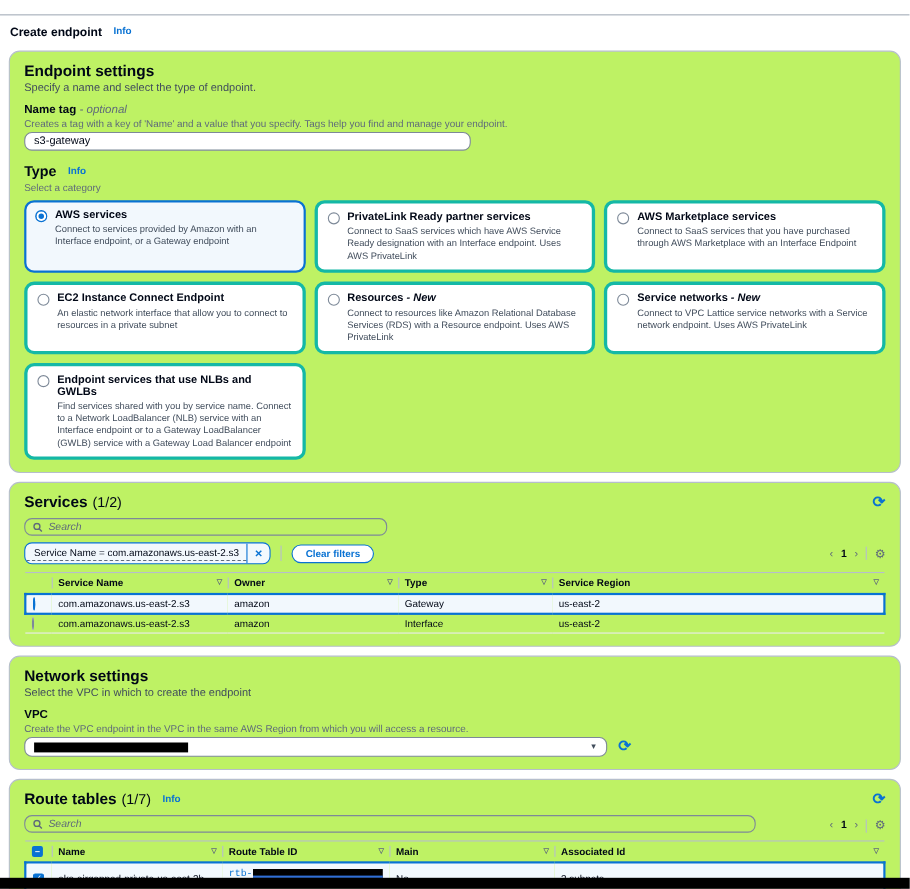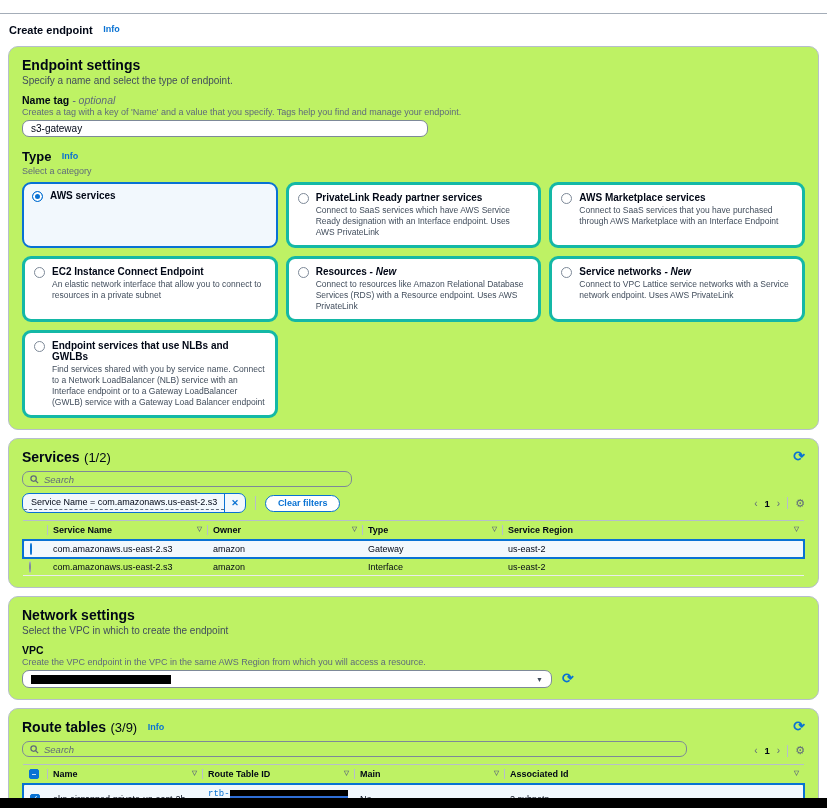--- a/index.html
+++ b/index.html
@@ -100,20 +100,21 @@
   <div class="type-wrap">
     <h3>Type</h3>
     <span class="info-link">Info</span>
     <div class="fld-desc">Select a category</div>
   </div>
   <div class="opt-grid">
     <div class="opt selected">
       <span class="radio on"></span>
       <div>
           <div class="opt-title">AWS services</div>
+        <div class="opt-desc">Connect to services provided by Amazon with an Interface endpoint, or a Gateway endpoint</div>
         </div>
     </div>
     <div class="opt">
       <span class="radio"></span>
       <div>
           <div class="opt-title">PrivateLink Ready partner services</div>
         <div class="opt-desc">Connect to SaaS services which have AWS Service Ready designation with an Interface endpoint. Uses AWS PrivateLink</div>
         </div>
     </div>
     <div class="opt">
@@ -223,21 +224,21 @@
       <span class="redact" style="width:140px;"></span>
       <span class="caret">▼</span>
     </div>
     <span class="refresh" style="font-size:14px;font-weight:700;">⟳</span>
   </div>
 </div>
 
 <div class="card">
   <div class="sec-head">
     <div><h2>Route tables</h2>
-      <span class="count">(3/9)</span>
+      <span class="count">(1/7)</span>
       <span class="info-link">Info</span></div>
     <span class="refresh" style="font-size:14px;font-weight:700;">⟳</span>
   </div>
   <div class="search-row">
     <div class="search w-lg">
       <svg class="mag-icon" width="9" height="9" viewBox="0 0 10 10">
           <circle cx="4" cy="4" r="3" fill="none" stroke="#5f6b7a" stroke-width="1.4"></circle>
           <line x1="6.2" y1="6.2" x2="9" y2="9" stroke="#5f6b7a" stroke-width="1.4"></line>
         </svg>
       <span class="ph">Search</span>

